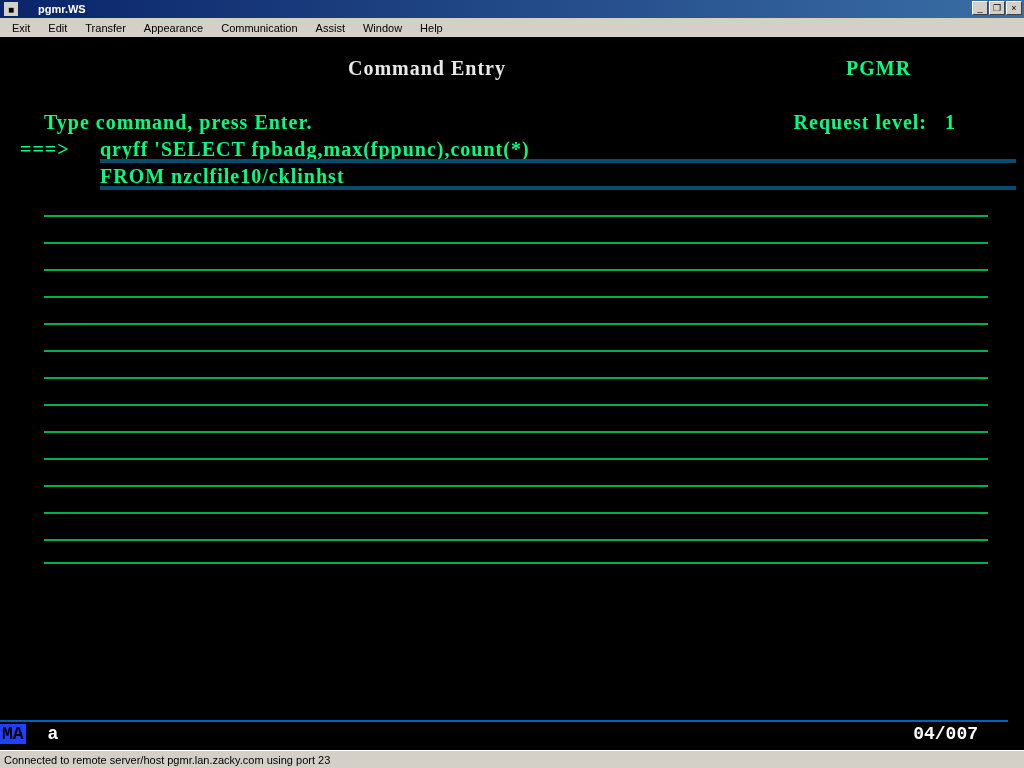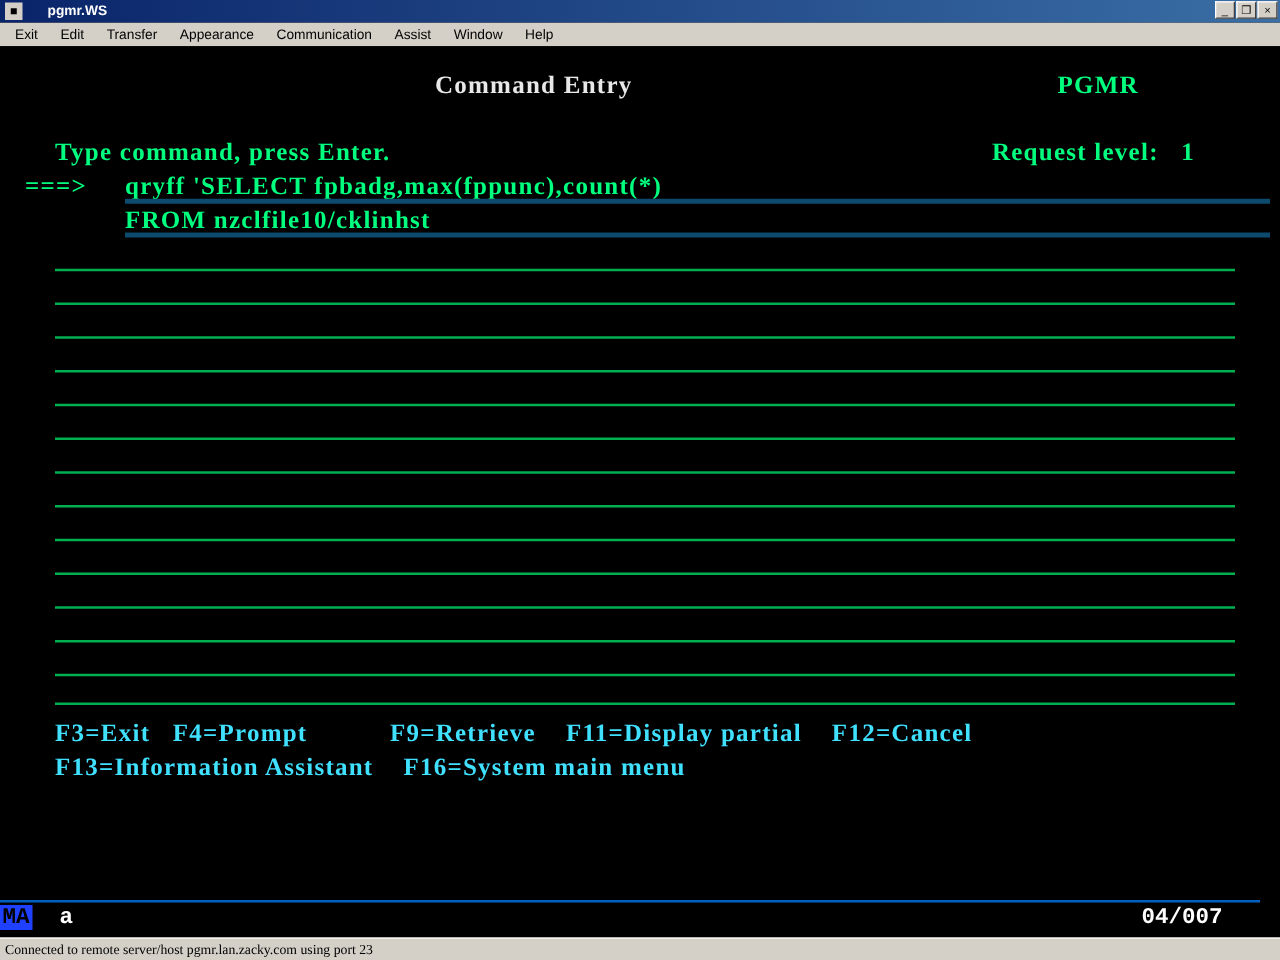--- a/index.html
+++ b/index.html
@@ -138,21 +138,21 @@
   }
   .statusstrip .a { color: #fff; }
   .statusstrip .pos { position: absolute; right: 30px; color: #fff; }
   .appstatus {
     position: absolute;
     left: 0; right: 0;
     bottom: 0;
     height: 18px;
     background: #d4d0c8;
     color: #000;
-    font-family: Liberation Serif, serif;
+    font-family: Liberation Sans, sans-serif;
     font-size: 11px;
     border-top: 1px solid #fff;
     padding-left: 4px;
     display: flex; align-items: center;
   }
 </style>
 </head>
 <body>
 
 <div class="titlebar">
@@ -209,24 +209,20 @@
       <div class="blankline"></div>
       <div class="blankline"></div>
       <div class="blankline"></div>
       <div class="blankline"></div>
       <div class="blankline"></div>
       <div class="blankline"></div>
     </div>
 
   <div class="sep"></div>
 
-  <div class="fkeys">
-    <div class="frow">F3=Exit   F4=Prompt           F9=Retrieve    F11=Display partial    F12=Cancel</div>
-    <div class="frow">F13=Information Assistant    F16=System main menu</div>
-  </div>
 
 </div>
 
 <div class="statusstrip">
   <span class="ma">MA</span>
   <span class="a">a</span>
   <span class="pos">04/007</span>
 </div>
 
 <div class="appstatus">

